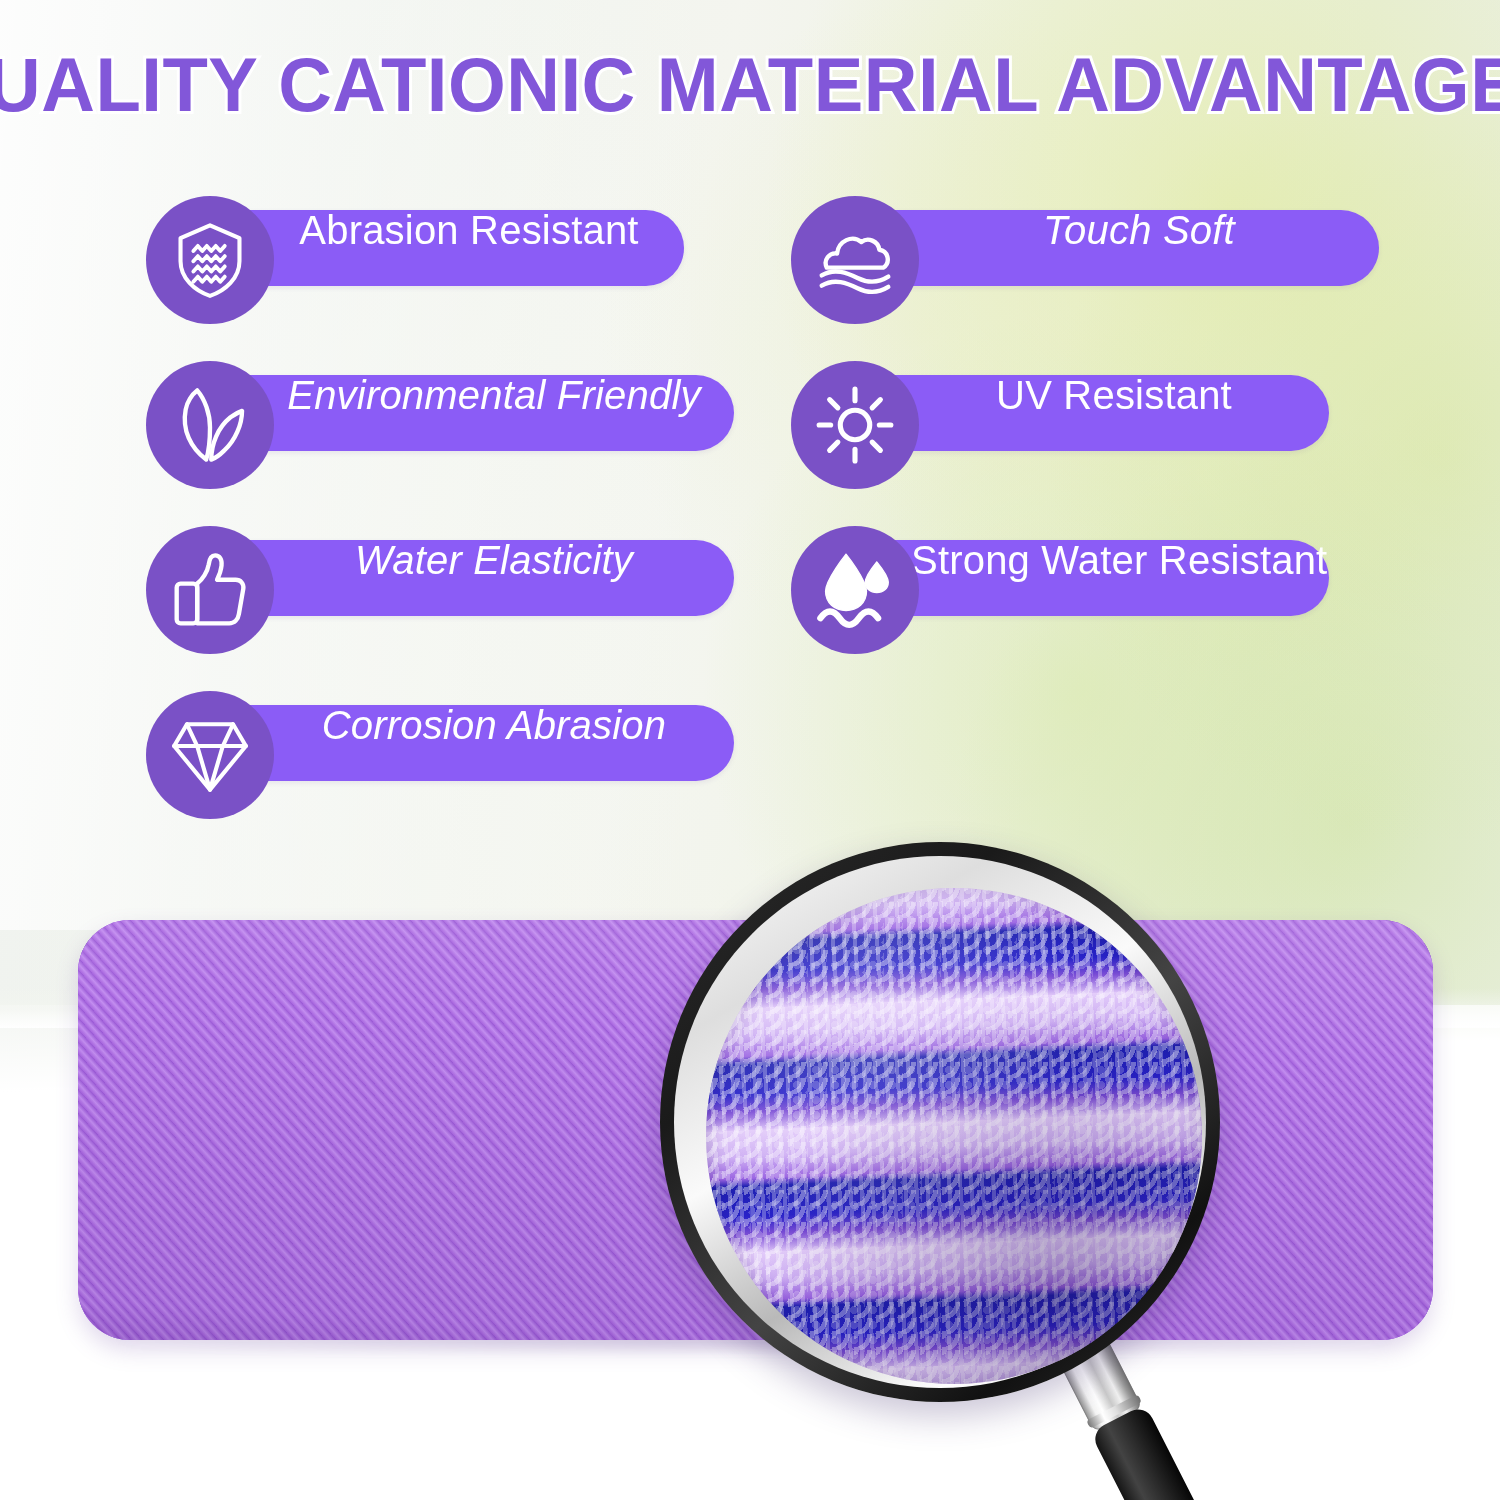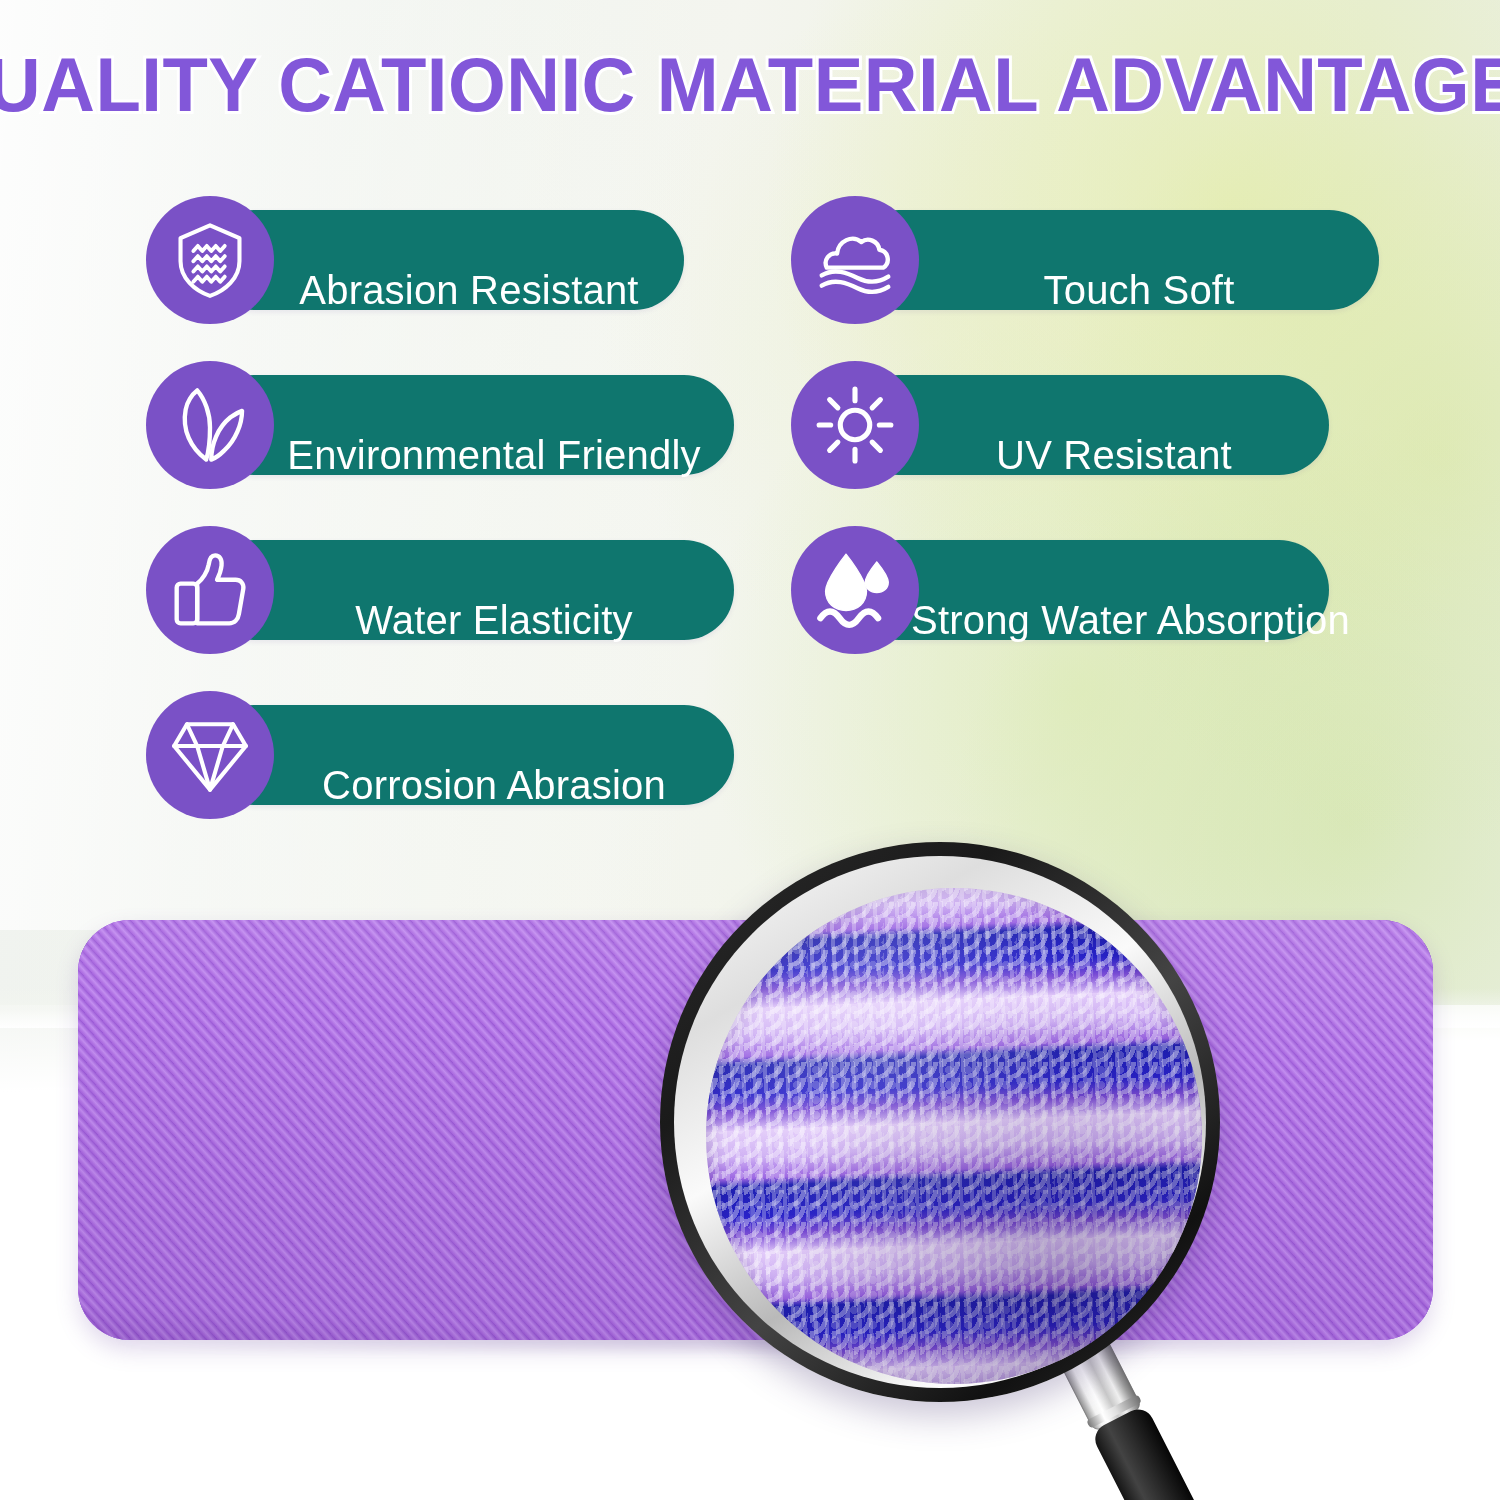--- a/index.html
+++ b/index.html
@@ -69,29 +69,29 @@
   .feat {
     position:relative;
     height:130px;
     display:flex;
     align-items:center;
   }
   .feat-pill {
     position:absolute;
     left:58px;
     top:14px;
-    height:100px;
+    height:76px;
     border-radius:50px;
-    background:#0f766e;
+    background:#8b5cf6;
     display:flex;
-    align-items:flex-end;
+    align-items:flex-start;
     box-shadow:0 2px 5px rgba(100,70,160,0.10);
   }
   .col-left .feat-pill { width:480px; }
-  .col-right .feat-pill { width:530px; }
+  .col-right .feat-pill { width:530px;font-style:italic; }
   .feat-label {
     width:100%;
     text-align:center;
     padding-left:62px;
     padding-right:12px;
     color:#ffffff;
     font-size:40px;
     font-weight:400;
     letter-spacing:0.2px;
     line-height:1;
@@ -324,21 +324,21 @@
     <div class="feat-icon">
       <svg viewBox="0 0 64 64" fill="none" stroke="#ffffff" stroke-width="3.4" stroke-linecap="round" stroke-linejoin="round">
         <path d="M22 27 C26 24 30 18 31 12 C31.5 8 33 5 36 5 C39.5 5 41.5 8 41 13 C40.6 17 39 21 37.5 24 L52 24 C56 24 58.5 27 58 31 L54.5 51 C54 55 51 58 47 58 L22 58 Z"></path>
         <rect x="6" y="27" width="16" height="31" rx="3"></rect>
       </svg>
     </div>
   </div>
 
   <div class="feat col-left">
     <div class="feat-pill">
-      <span class="feat-label">Strong Water Absorption</span>
+      <span class="feat-label">Strong Water Resistant</span>
     </div>
     <div class="feat-icon">
       <svg viewBox="0 0 64 64" fill="#ffffff" stroke="#ffffff" stroke-linecap="round" stroke-linejoin="round">
         <path d="M25 4 C25 4 9 24 9 33 C9 42 16 48 25 48 C34 48 41 42 41 33 C41 24 25 4 25 4 Z"></path>
         <path d="M49 10 C49 10 40 21 40 26 C40 31 44 34 49 34 C54 34 58 31 58 26 C58 21 49 10 49 10 Z"></path>
         <path d="M5 54 c5 -7 10 -7 15 0 c5 7 10 7 15 0 c5 -7 10 -7 15 0" fill="none" stroke-width="5"></path>
       </svg>
     </div>
   </div>
 

